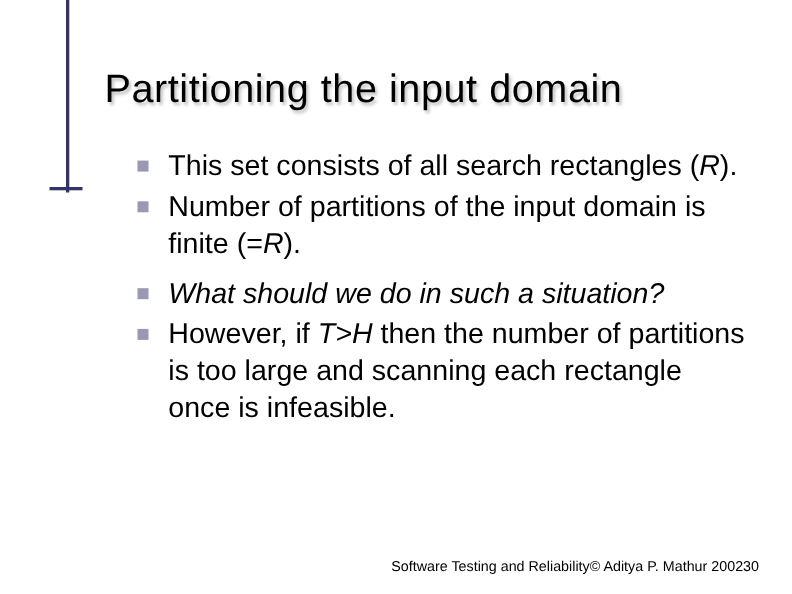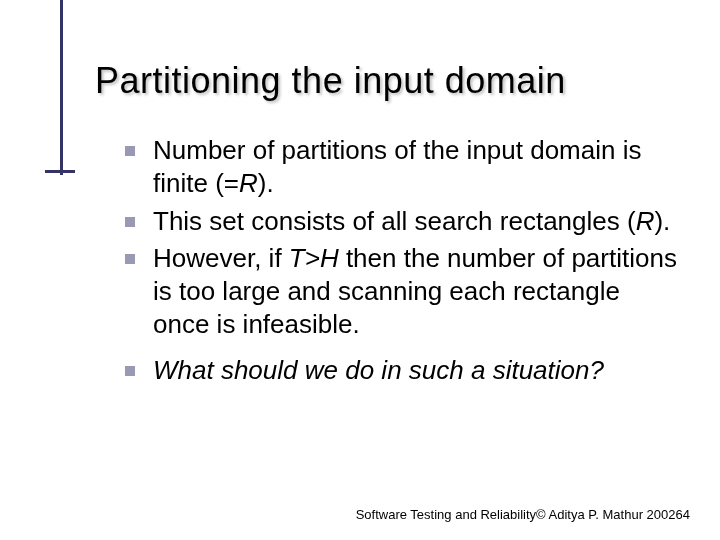--- a/index.html
+++ b/index.html
@@ -86,33 +86,33 @@
 <div class="slide">
   <div class="accent-line"></div>
   <div class="accent-tick"></div>
 
   <h1 class="title">Partitioning the input domain</h1>
 
   <div class="content">
 
   <div class="bullet-item">
         <div class="bullet"></div>
-        <div class="bullet-text"><span>Number of partitions of the input domain is finite (=</span><span class="italic">R</span><span>).</span></div>
+        <div class="bullet-text"><span>This set consists of all search rectangles (</span><span class="italic">R</span><span>).</span></div>
       </div>
       <div class="bullet-item">
         <div class="bullet"></div>
-        <div class="bullet-text"><span>This set consists of all search rectangles (</span><span class="italic">R</span><span>).</span></div>
+        <div class="bullet-text"><span>Number of partitions of the input domain is finite (=</span><span class="italic">R</span><span>).</span></div>
+      </div>
+      <div class="bullet-item gap-before">
+        <div class="bullet"></div>
+        <div class="bullet-text"><span class="italic">What should we do in such a situation?</span></div>
       </div>
       <div class="bullet-item">
         <div class="bullet"></div>
         <div class="bullet-text"><span>However, if </span><span class="italic">T&gt;H</span><span> then the number of partitions is too large and scanning each rectangle once is infeasible.</span></div>
       </div>
-      <div class="bullet-item gap-before">
-        <div class="bullet"></div>
-        <div class="bullet-text"><span class="italic">What should we do in such a situation?</span></div>
-      </div>
     </div>
 
   <div class="footer">
     <span>Software Testing and Reliability© Aditya P. Mathur 2002</span>
-    <span>64</span>
+    <span>30</span>
   </div>
 </div>
 
 </body></html>

